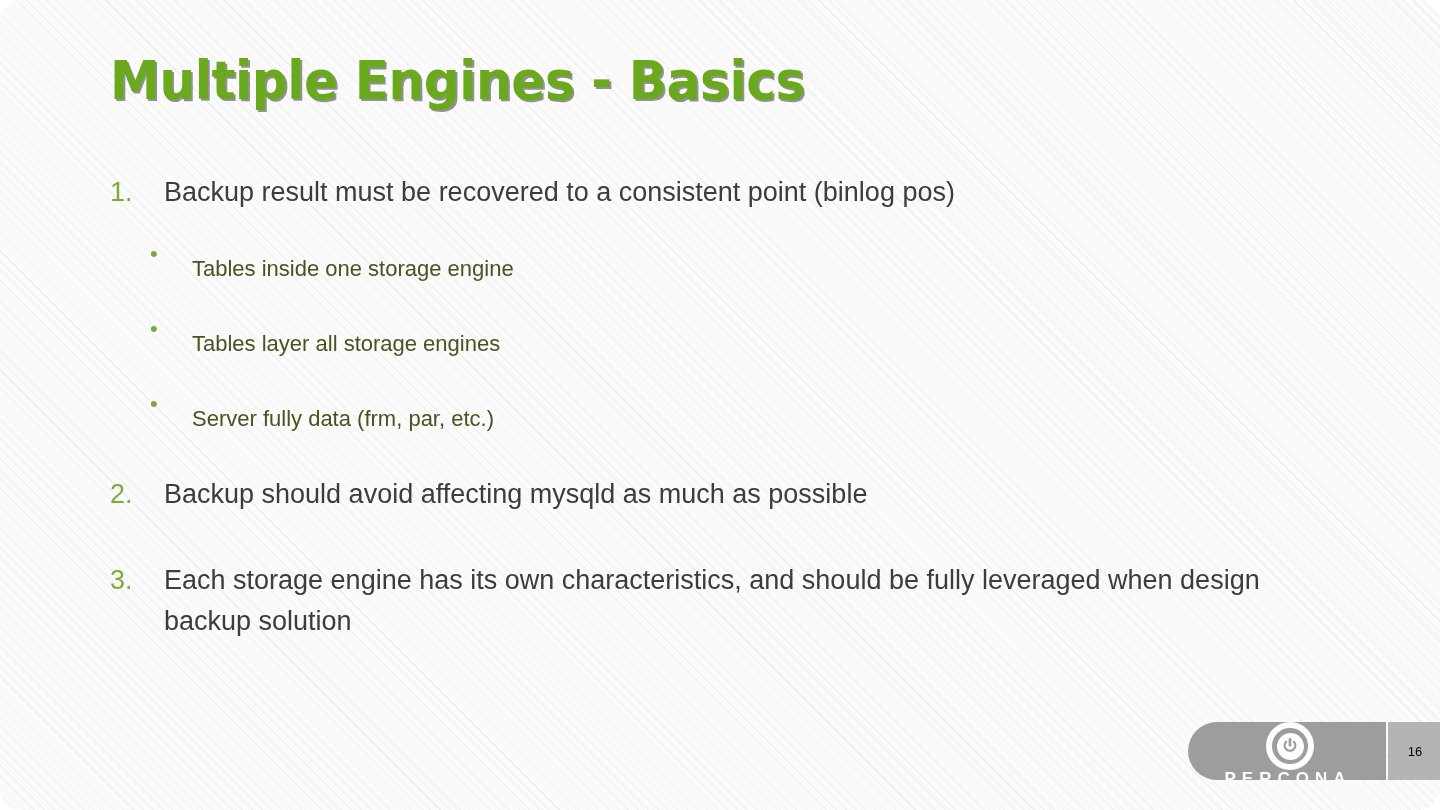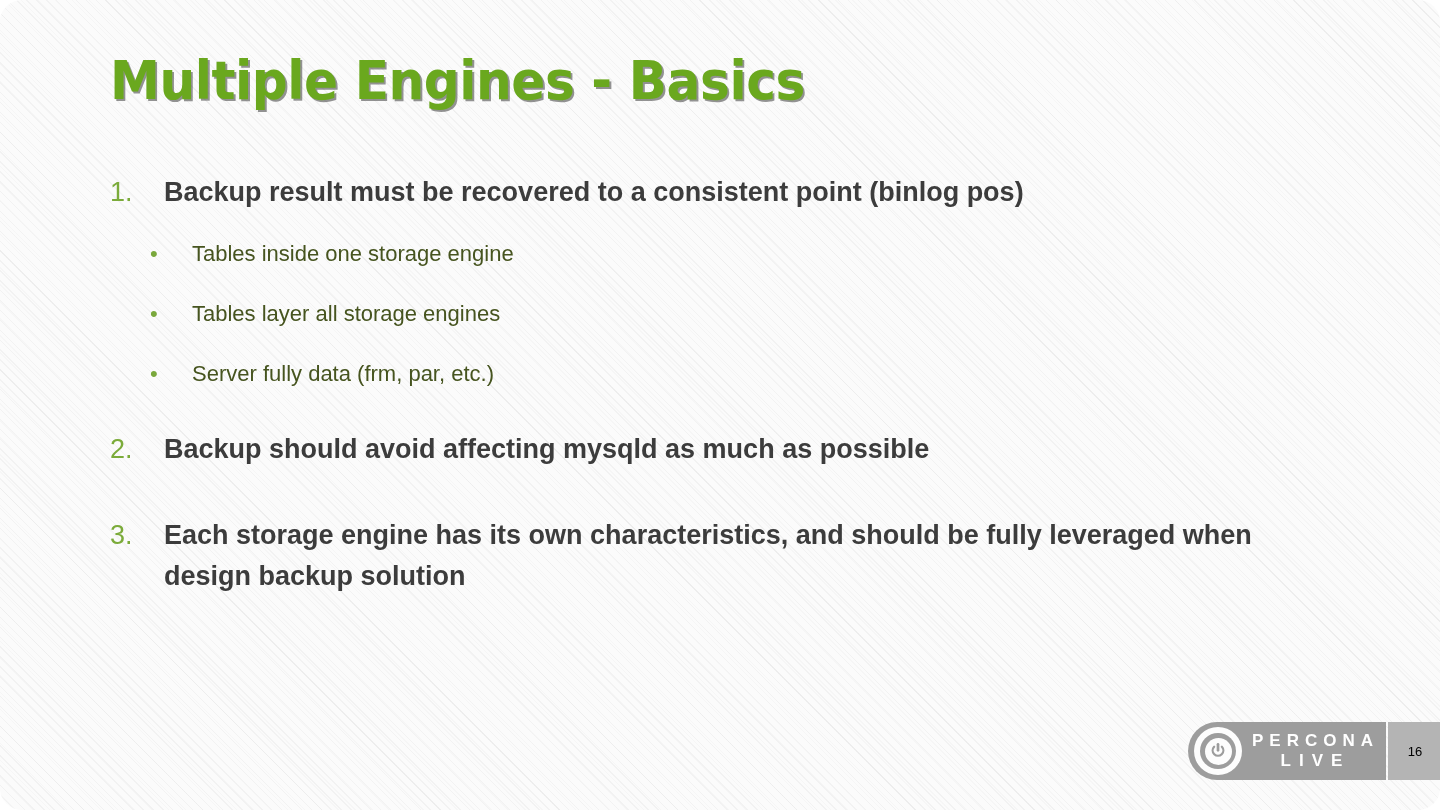--- a/index.html
+++ b/index.html
@@ -86,21 +86,20 @@
   .num-item .num {
     flex: 0 0 auto;
     width: 54px;
     color: #7bab3a;
     font-size: 27px;
     line-height: 41px;
   }
   .num-item .num-text {
     flex: 1 1 auto;
     color: #3c3c3c;
-    font-weight: bold;
   }
 
   .sub-list {
     margin: 26px 0 30px 0;
   }
   .sub-item {
     display: flex;
     align-items: flex-start;
     margin-bottom: 30px;
     font-size: 22px;
@@ -115,20 +114,21 @@
     width: 42px;
     color: #7aa83c;
     font-size: 22px;
     line-height: 30px;
     text-align: left;
     padding-left: 40px;
     box-sizing: content-box;
   }
   .sub-item .sub-text {
     flex: 1 1 auto;
+    margin-top: 15px;
   }
 
   .spacer-after-subs { height: 10px; }
 
   
   .footer {
     position: absolute;
     left: 1188px;
     top: 722px;
     height: 58px;
@@ -138,20 +138,21 @@
   }
   .logo-panel {
     position: relative;
     width: 198px;
     height: 58px;
     background: #9d9d9d;
     border-radius: 29px 0 0 29px;
     display: flex;
     align-items: center;
     overflow: hidden;
+    flex-direction: column;
   }
   .power-badge {
     position: relative;
     margin-left: 6px;
     width: 48px;
     height: 48px;
     border-radius: 50%;
     background: #fdfdfd;
     display: flex;
     align-items: center;

